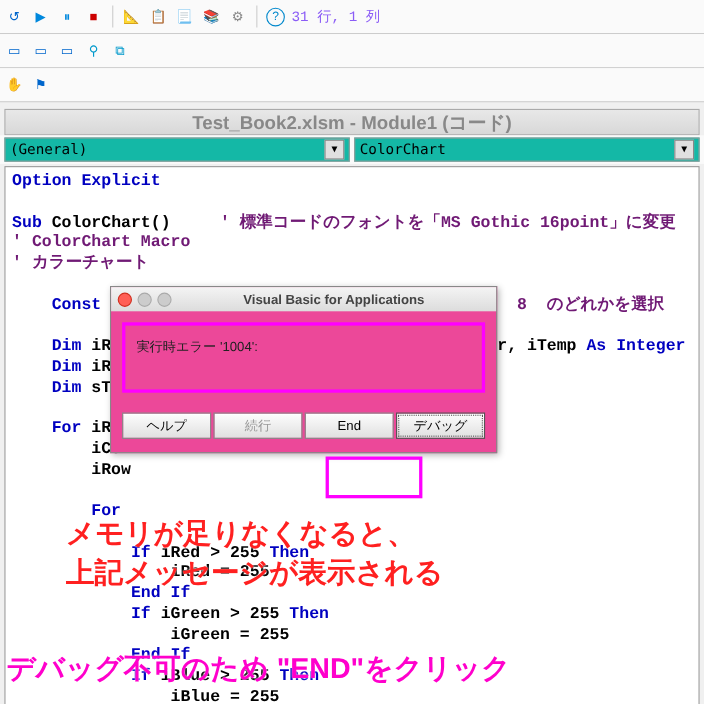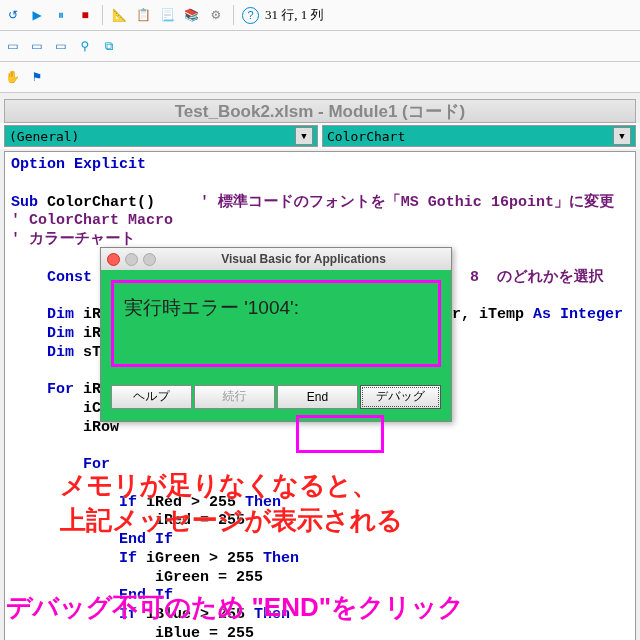--- a/index.html
+++ b/index.html
@@ -1,33 +1,33 @@
 <!DOCTYPE html>
 <html><head>
 <meta charset="utf-8">
 <style>
 body{margin:0;font-family:sans-serif;font-size:12px;background:#f0f0f0;width:640px;height:640px;overflow:hidden;position:relative}
 .toolbar{background:#fafafa;border-bottom:1px solid #ccc;padding:3px 4px;display:flex;align-items:center;gap:6px;height:24px}
 .toolbar .ico{width:18px;height:18px;display:flex;align-items:center;justify-content:center;cursor:pointer}
 .sep{width:1px;height:20px;background:#ccc;margin:0 2px}
-.status{font-family:Liberation Serif, serif;font-size:13px;color:#000000}
+.status{font-family:Liberation Mono, monospace;font-size:13px;color:#8b5cf6}
 .titlebar{background:linear-gradient(#e8e8e8,#d8d8d8);height:22px;border:1px solid #aaa;display:flex;align-items:center;justify-content:center;font-size:17px;font-weight:bold;color:#888;margin:6px 4px 0}
 .dropdowns{display:flex;padding:2px 4px;gap:4px;background:#fafafa}
 .dd{flex:1;border:1px solid #999;background:#14b8a6;height:20px;display:flex;align-items:center;justify-content:space-between;padding:0 4px;font-family:monospace;font-size:13px}
 .dd-arrow{width:16px;height:16px;background:#e0e0e0;border:1px solid #888;display:flex;align-items:center;justify-content:center;font-size:9px}
 .code{background:#fff;border:1px solid #999;margin:2px 4px;padding:4px 6px;font-family:"Courier New",monospace;font-size:15px;font-weight:bold;line-height:1.25;height:540px;overflow:hidden;white-space:pre;position:relative}
 .k{color:#0000c0}
 .c{color:#701a75}
-.dialog{position:absolute;left:100px;top:247px;width:350px;background:#22c55e;border:1px solid #888;box-shadow:2px 2px 6px rgba(0,0,0,.3)}
+.dialog{position:absolute;left:100px;top:260px;width:350px;background:#ec4899;border:1px solid #888;box-shadow:2px 2px 6px rgba(0,0,0,.3)}
 .dtitle{height:22px;background:linear-gradient(#f4f4f4,#dcdcdc);display:flex;align-items:center;padding:0 6px;font-size:12px;font-weight:bold;color:#444;gap:6px}
 .traffic{display:flex;gap:5px}
 .dot{width:11px;height:11px;border-radius:50%}
 .red{background:#ff5f56;border:1px solid #d03020}
 .grey{background:#ccc;border:1px solid #aaa}
-.dmsg{border:3px solid #ff00ff;margin:10px;padding:10px;font-size:19px;color:#222;line-height:1.6}
+.dmsg{border:3px solid #ff00ff;margin:10px;padding:10px;font-size:12px;color:#222;line-height:1.6}
 .dbtn{display:flex;justify-content:space-around;padding:8px 10px 12px;gap:2px}
 .btn{flex:1;height:22px;background:linear-gradient(#fdfdfd,#e0e0e0);border:1px solid #888;font-size:12px;display:flex;align-items:center;justify-content:center;box-shadow:0 1px 0 #fff inset}
 .btn.disabled{color:#999}
 .btn.dashed{border:1px solid #555;outline:1px dotted #555;outline-offset:-3px}
 .hlbox{position:absolute;border:3px solid #ff00ff;left:296px;top:415px;width:82px;height:32px;pointer-events:none}
 .anno{position:absolute;font-family:sans-serif;font-size:26px;font-weight:bold;color:#ff2020;line-height:1.35;text-shadow:0 0 2px #fff}
 .a1{left:60px;top:468px}
 .a2{left:6px;top:590px;color:#ff00cc}
 </style>
 </head>

